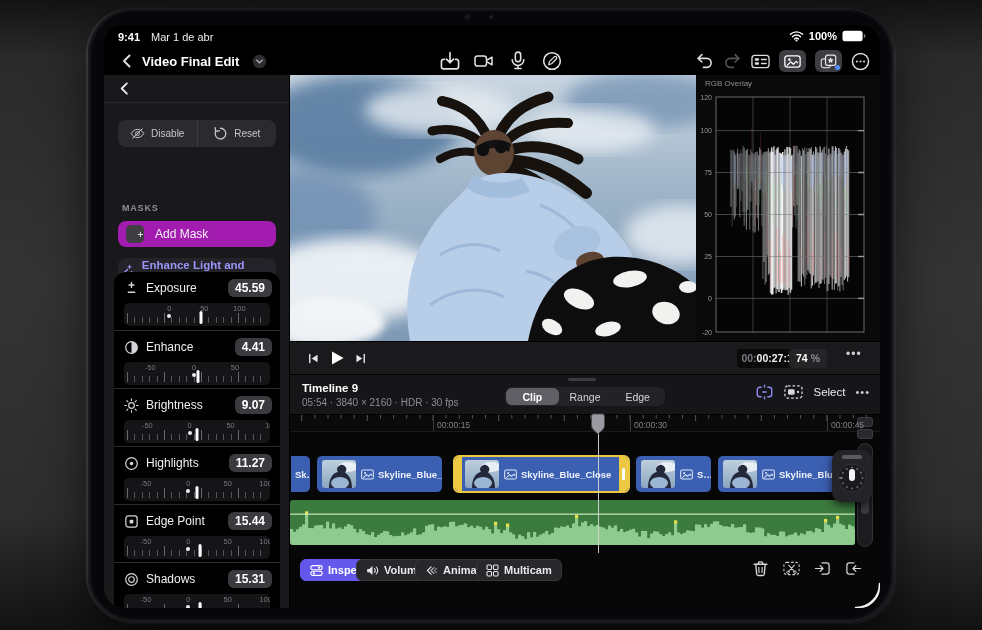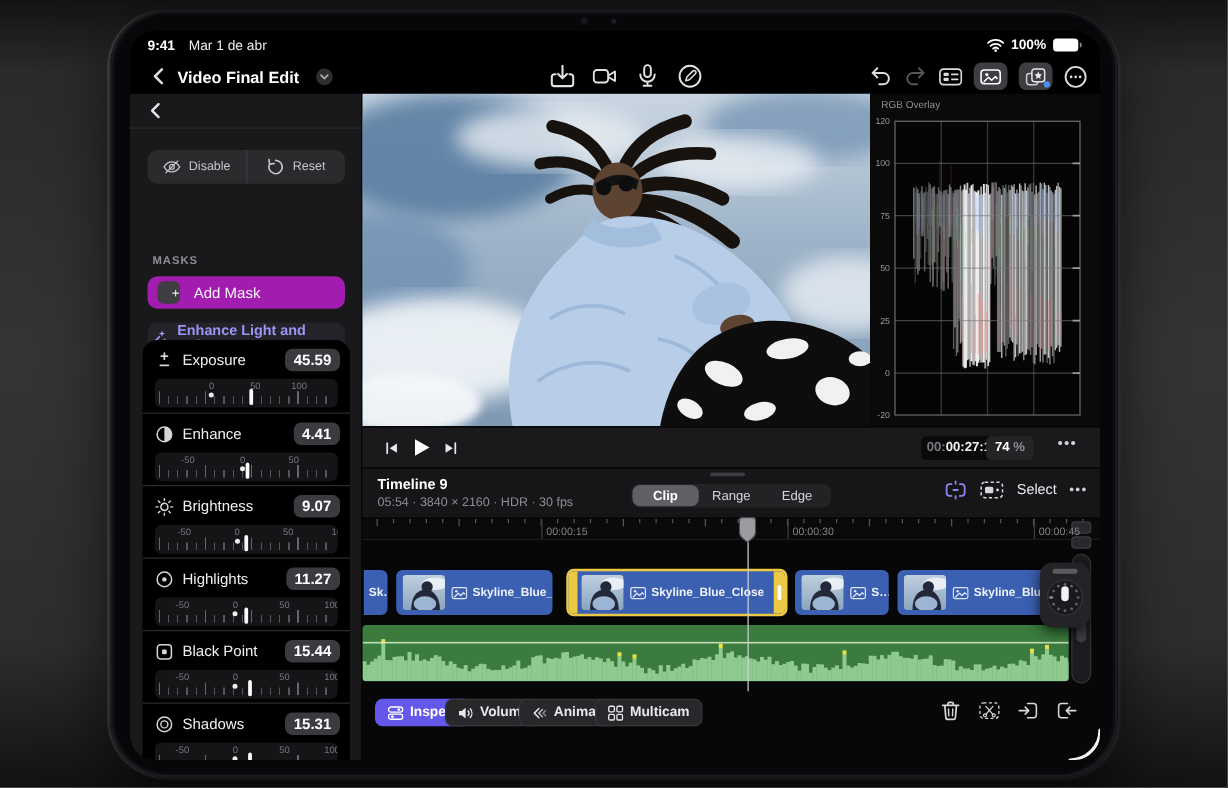--- a/index.html
+++ b/index.html
@@ -396,21 +396,21 @@
     </div>
             </div>
             <div class="srow">
               <div class="line1">
     <span class="ic sic">
                   <svg viewBox="0 0 16 16">
                     <rect x="2" y="2" width="12" height="12" rx="2.6" stroke="currentColor" fill="none" stroke-width="1.3"></rect>
                     <rect x="6" y="6" width="4" height="4" rx="1" fill="currentColor"></rect>
                   </svg>
                 </span>
-    <span class="sname">Black Point</span>
+    <span class="sname">Edge Point</span>
     <span class="sval">15.44</span>
               </div>
     <div class="ruler">
       <div class="tmin"></div>
                 <div class="tmaj"></div>
                 <span class="tlab" style="left:15%">-50</span>
                 <span class="tlab" style="left:44%">0</span>
                 <span class="tlab" style="left:71%">50</span>
                 <span class="tlab" style="left:97%">100</span>
       <div class="sdot" style="left:44%"></div>

